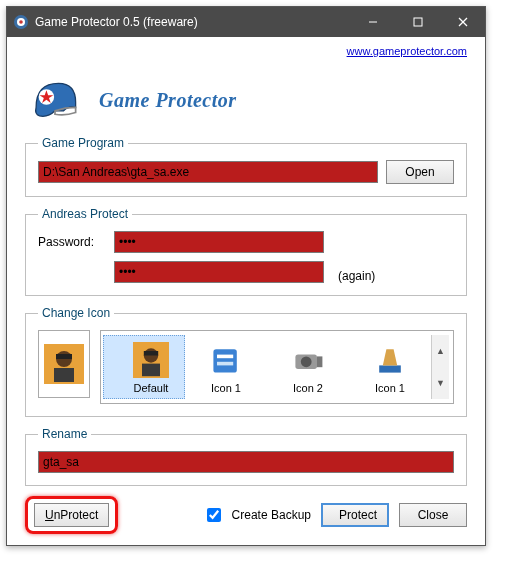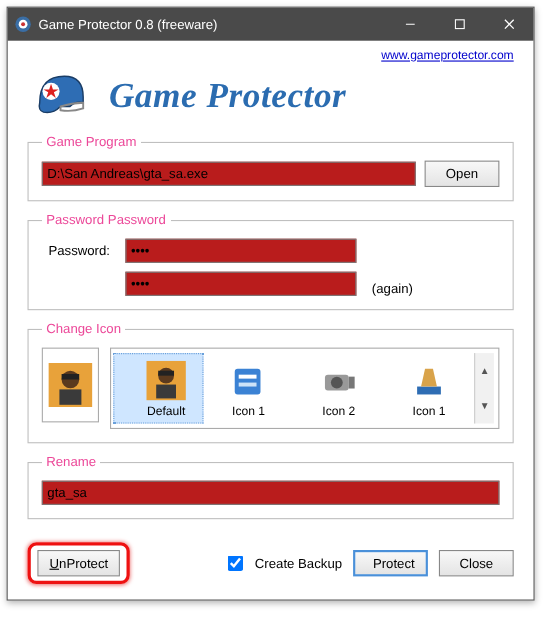--- a/index.html
+++ b/index.html
@@ -5,34 +5,34 @@
   * { box-sizing: border-box; margin: 0; padding: 0; font-family: "Segoe UI", Tahoma, sans-serif; }
   body { background: #fff; width: 506px; height: 564px; overflow: hidden; }
   .window { width: 480px; height: 540px; border: 1px solid #555; margin: 6px; display: flex; flex-direction: column; background: #fff; box-shadow: 0 2px 6px rgba(0,0,0,.3);}
   .titlebar { height: 30px; background: #4a4a4a; color: #fff; display: flex; align-items: center; font-size: 12px; }
   .titlebar .app-icon { width: 16px; height: 16px; margin: 0 6px; }
   .titlebar .title-text { flex: 1; }
   .titlebar .ctrl { width: 45px; height: 30px; display: flex; align-items: center; justify-content: center; }
   .titlebar .ctrl svg { stroke: #fff; stroke-width: 1; fill: none; }
   .titlebar .ctrl.close svg { stroke-width: 1.2; }
   .client { flex: 1; padding: 8px 18px 14px 18px; font-size: 12px; color: #000; display: flex; flex-direction: column; }
-  .link-row { text-align: right; font-size: 11px; margin-bottom: 2px; }
+  .link-row { text-align: right; font-size: 11px; margin-bottom: 16px; }
   .link-row a { color: #0000cc; text-decoration: underline; cursor: pointer; }
   .banner { display: flex; align-items: center; gap: 14px; margin-bottom: 8px; }
   .banner svg { width: 60px; height: 55px; }
-  .banner-txt { font-family: "Comic Sans MS", cursive; font-size: 32px; font-weight: bold; font-style: italic; color: #2b6cb0; letter-spacing: .5px; }
+  .banner-txt { font-family: "Comic Sans MS", cursive; font-size: 20px; font-weight: bold; font-style: italic; color: #2b6cb0; letter-spacing: .5px; }
   fieldset { border: 1px solid #bfbfbf; padding: 10px 12px 12px 12px; margin-bottom: 10px; }
-  legend { font-size: 12px; padding: 0 4px; color: #ec4899; }
+  legend { font-size: 12px; padding: 0 4px; color: #0c4a6e; }
   .row { display: flex; align-items: center; gap: 8px; }
   .row + .row { margin-top: 8px; align-items: flex-end; }
   input[type=text], input[type=password] { height: 22px; border: 1px solid #7a7a7a; padding: 2px 4px; font-size: 12px; background: #b91c1c; }
   .path-input { flex: 1; }
   .btn { height: 24px; min-width: 68px; border: 1px solid #888; background: linear-gradient(#f8f8f8,#e4e4e4); font-size: 12px; cursor: pointer; padding: 0 10px; text-align: center; }
   .btn.primary { border: 2px solid #4a90d9; text-align: right; }
-  .pw-label { width: 68px; text-align: center; }
+  .pw-label { width: 68px; text-align: left; }
   .pw-input { width: 210px; }
   .again { margin-left: 6px; }
   .icon-strip { display: flex; align-items: stretch; gap: 0; }
   .cur-icon { width: 52px; height: 68px; border: 1px solid #aaa; margin-right: 10px; display:flex; align-items:center; justify-content:center;}
   .gallery { flex: 1; border: 1px solid #aaa; display: flex; align-items: center; position: relative; padding: 4px 2px;}
   .gallery .item { width: 82px; text-align: center; font-size: 11px; padding: 4px 2px; }
   .gallery .item.selected { background: #cfe6ff; border: 1px dotted #6aa0da; padding-left: 16px; }
   .gallery .item .ico { height: 40px; display:flex; align-items:center; justify-content:center; }
   .gallery .item .lbl { margin-top: 2px; }
   .scroll { width: 18px; align-self: stretch; border-left: 1px solid #ccc; display:flex; flex-direction:column; background:#f1f1f1;}
@@ -47,21 +47,21 @@
 </head>
 <body>
 
 <div class="window">
   <div class="titlebar">
     <svg class="app-icon" viewBox="0 0 16 16">
         <circle cx="8" cy="8" r="7" fill="#3a6ea5"></circle>
         <circle cx="8" cy="8" r="4" fill="#fff"></circle>
         <circle cx="8" cy="8" r="1.8" fill="#c33"></circle>
       </svg>
-    <span class="title-text">Game Protector 0.8 (freeware)</span>
+    <span class="title-text">Game Protector 0.5 (freeware)</span>
     <div class="ctrl">
         <svg width="10" height="10">
           <line x1="1" y1="5" x2="9" y2="5"></line>
         </svg>
       </div>
     <div class="ctrl">
         <svg width="10" height="10">
           <rect x="1" y="1" width="8" height="8"></rect>
         </svg>
       </div>
@@ -90,21 +90,21 @@
 
     <fieldset>
       <legend>Game Program</legend>
       <div class="row">
         <input type="text" class="path-input" value="D:\San Andreas\gta_sa.exe" style="">
         <button class="btn">Open</button>
       </div>
     </fieldset>
 
     <fieldset>
-      <legend>Password Password</legend>
+      <legend>Andreas Protect</legend>
       <div class="row">
         <span class="pw-label">Password:</span>
         <input type="password" class="pw-input" value="••••" style="">
       </div>
       <div class="row">
         <span class="pw-label"></span>
         <input type="password" class="pw-input" value="••••" style="">
         <span class="again">(again)</span>
       </div>
     </fieldset>

